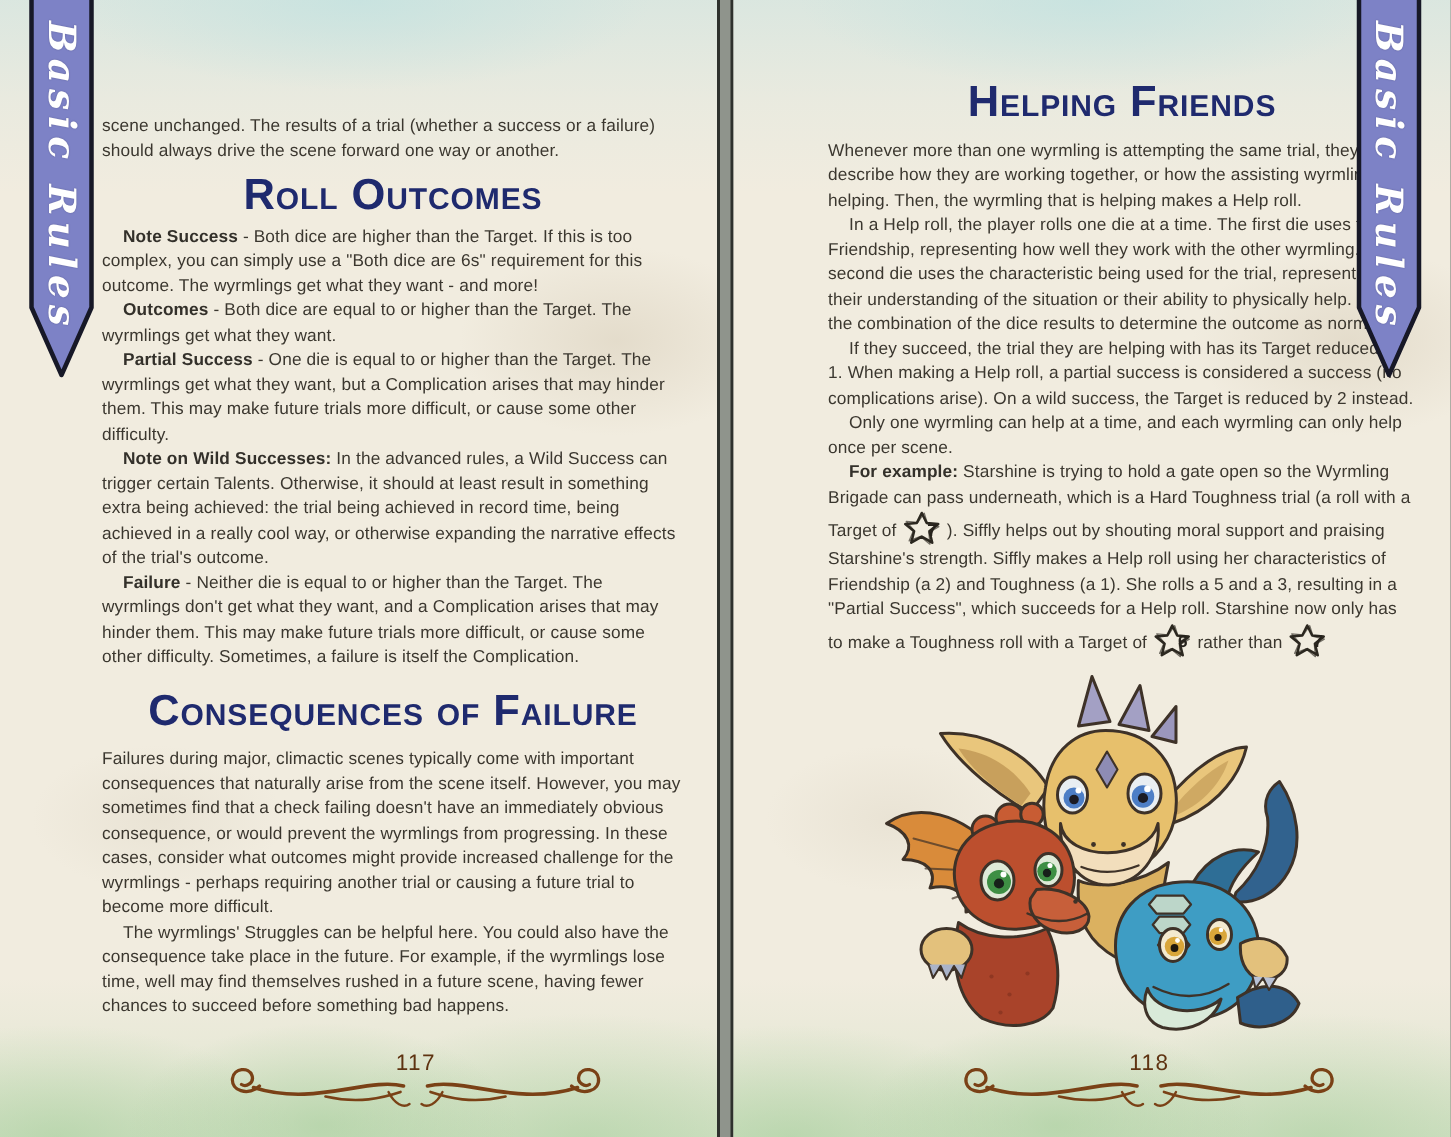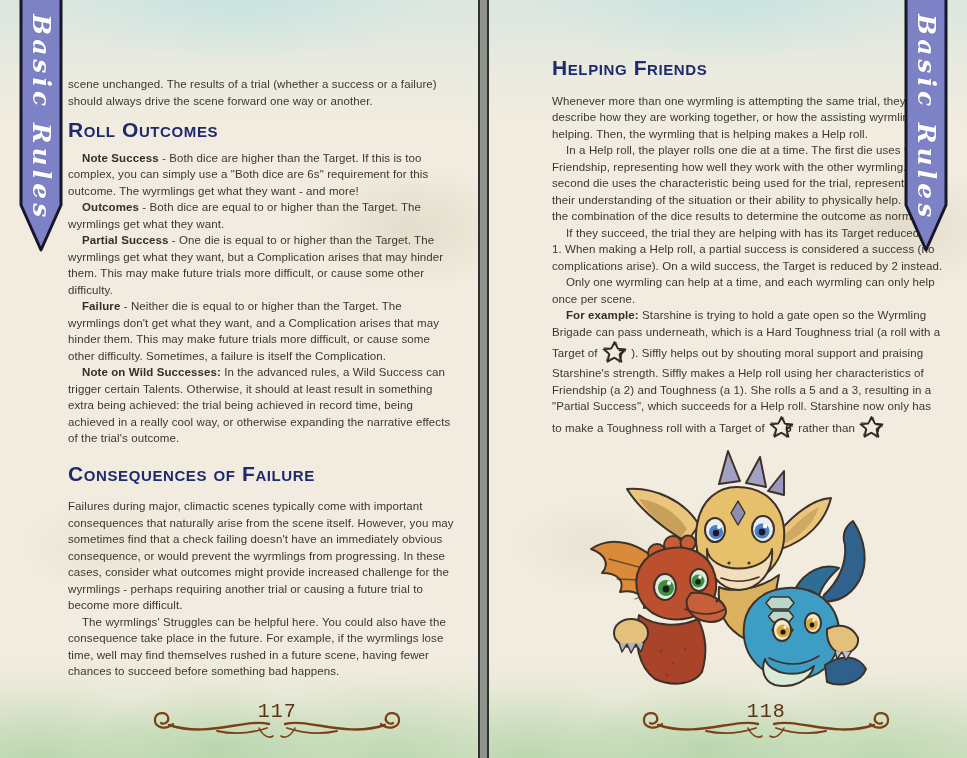--- a/index.html
+++ b/index.html
@@ -51,23 +51,24 @@
   .content-left{left:68px;width:388px;}
   .content-right{left:63px;width:392px;}
   .para{margin:0;text-indent:14px;}
   .para.no-indent{text-indent:0;margin-top:16px;}
   strong{color:#33302a;}
   h2{
     font-family:"Liberation Sans",sans-serif;
     font-variant:small-caps;
     font-weight:bold;
     color:#1f2a6e;
-    font-size:21px;
+    font-size:29px;
     letter-spacing:0.6px;
     margin:0;
+    text-align:center;
   }
   .h-roll{margin:13px 0 11px 0;}
   .h-conseq{margin:19px 0 4px 0;}
   .h-help{margin:0 0 3px 0;}
   
   .star{
     position:relative;display:inline-block;
     width:25px;height:25px;vertical-align:-8px;
     margin:0 1px;
   }
@@ -77,21 +78,21 @@
     font-weight:bold;font-size:11.5px;color:#26221c;padding-top:3px;
   }
   
   .pagefoot{
     position:absolute;bottom:14px;left:58%;transform:translateX(-50%);
     width:260px;height:44px;
   }
   .pagefoot svg{position:absolute;left:0;top:8px;}
   .pagefoot .pagenum{
     position:absolute;top:0;left:0;width:100%;text-align:center;
-    font-family:Liberation Mono, monospace;font-size:20px;letter-spacing:1px;
+    font-family:Liberation Sans, sans-serif;font-size:15px;letter-spacing:1px;
     color:#5e3311;
   }
   
   .illustration{position:absolute;left:80px;top:437px;width:335px;height:255px;}
 </style>
 </head>
 <body>
 
 <svg width="0" height="0" style="position:absolute">
   <defs>
@@ -120,22 +121,22 @@
     </div>
 
     <div class="content content-left">
       <p class="para no-indent">scene unchanged. The results of a trial (whether a success or a failure) should always drive the scene forward one way or another.</p>
 
       <h2 class="h-roll">Roll Outcomes</h2>
 
       <p class="para"><strong>Note Success</strong><span> - Both dice are higher than the Target. If this is too complex, you can simply use a "Both dice are 6s" requirement for this outcome. The wyrmlings get what they want - and more!</span></p>
       <p class="para"><strong>Outcomes</strong><span> - Both dice are equal to or higher than the Target. The wyrmlings get what they want.</span></p>
       <p class="para"><strong>Partial Success</strong><span> - One die is equal to or higher than the Target. The wyrmlings get what they want, but a Complication arises that may hinder them. This may make future trials more difficult, or cause some other difficulty.</span></p>
+      <p class="para"><strong>Note on Wild Successes:</strong><span> In the advanced rules, a Wild Success can trigger certain Talents. Otherwise, it should at least result in something extra being achieved: the trial being achieved in record time, being achieved in a really cool way, or otherwise expanding the narrative effects of the trial's outcome.</span></p>
       <p class="para"><strong>Failure</strong><span> - Neither die is equal to or higher than the Target. The wyrmlings don't get what they want, and a Complication arises that may hinder them. This may make future trials more difficult, or cause some other difficulty. Sometimes, a failure is itself the Complication.</span></p>
-      <p class="para"><strong>Note on Wild Successes:</strong><span> In the advanced rules, a Wild Success can trigger certain Talents. Otherwise, it should at least result in something extra being achieved: the trial being achieved in record time, being achieved in a really cool way, or otherwise expanding the narrative effects of the trial's outcome.</span></p>
 
       <h2 class="h-conseq">Consequences of Failure</h2>
       <p class="para no-indent">Failures during major, climactic scenes typically come with important consequences that naturally arise from the scene itself. However, you may sometimes find that a check failing doesn't have an immediately obvious consequence, or would prevent the wyrmlings from progressing. In these cases, consider what outcomes might provide increased challenge for the wyrmlings - perhaps requiring another trial or causing a future trial to become more difficult.</p>
       <p class="para">The wyrmlings' Struggles can be helpful here. You could also have the consequence take place in the future. For example, if the wyrmlings lose time, well may find themselves rushed in a future scene, having fewer chances to succeed before something bad happens.</p>
     </div>
 
     <div class="pagefoot">
       <svg width="260" height="34" viewBox="0 0 260 34">
         <use href="#flourish-half"></use>
         <g transform="translate(260,0) scale(-1,1)">

